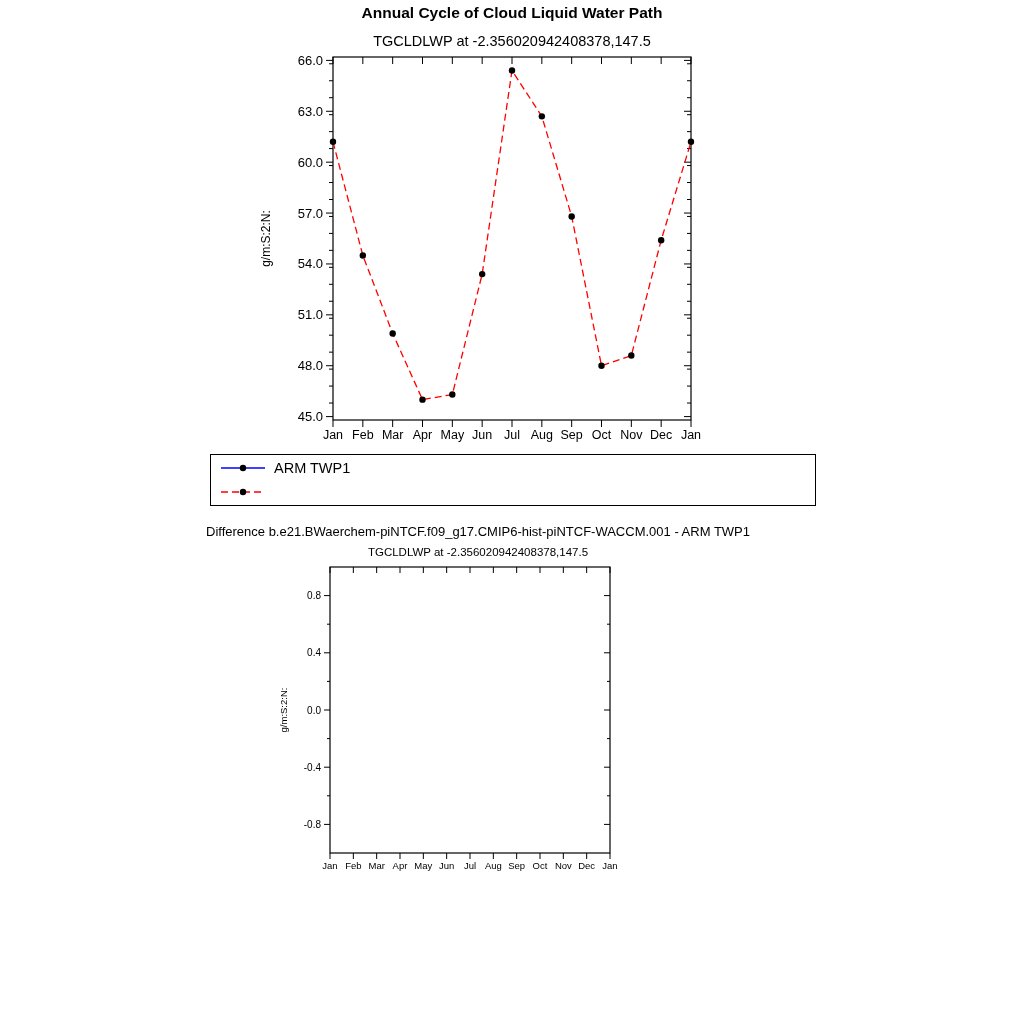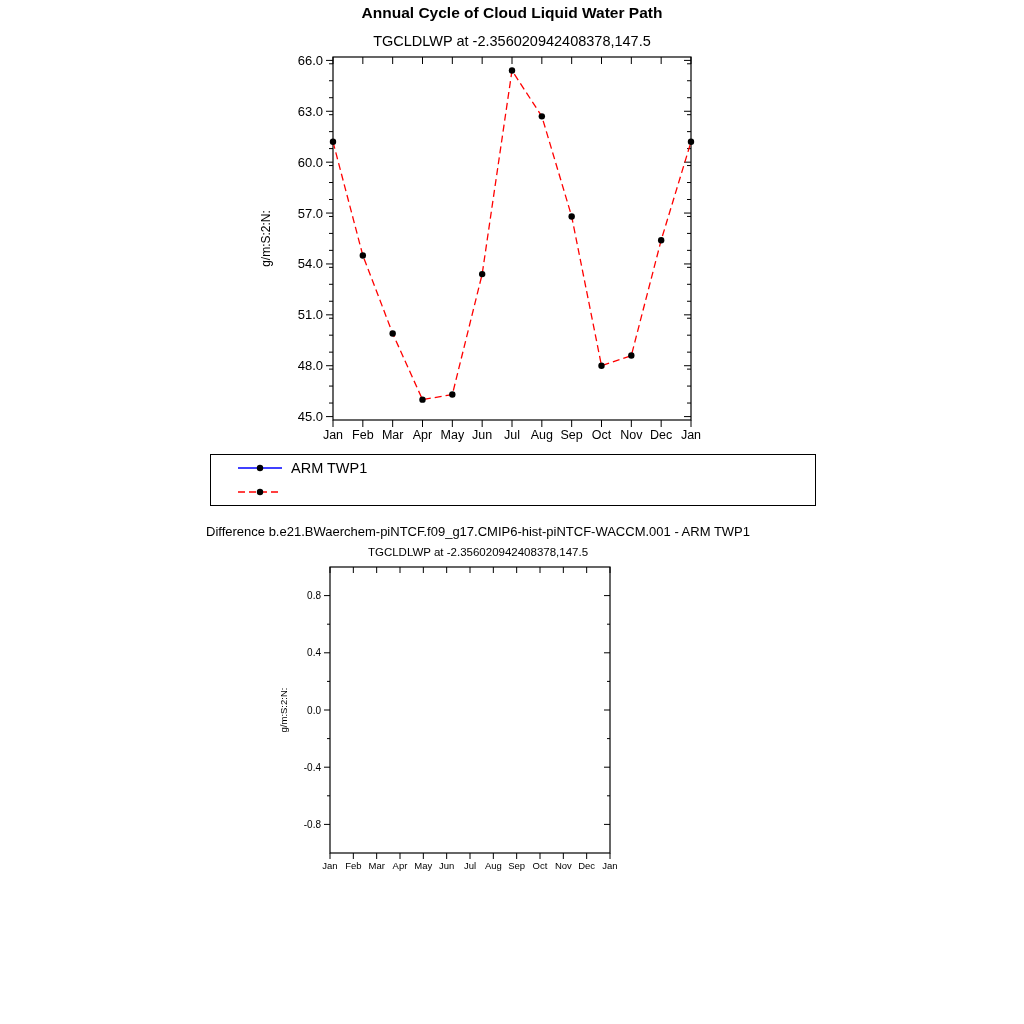--- a/index.html
+++ b/index.html
@@ -2,21 +2,21 @@
 <html><head>
 <meta charset="utf-8">
 <style>
   html,body{margin:0;padding:0;background:#ffffff;}
   .page{position:relative;width:964px;height:1024px;background:#ffffff;
         font-family:"Liberation Sans",sans-serif;color:#000;overflow:hidden;}
   .abs{position:absolute;}
   .title1{left:212px;top:4px;width:600px;text-align:center;font-size:15.5px;font-weight:bold;}
   .subtitle1{left:212px;top:33px;width:600px;text-align:center;font-size:14.5px;}
   .legend{left:210px;top:454px;width:606px;height:52px;border:1px solid #000;background:#fff;
-          display:flex;flex-direction:column;justify-content:center;padding-left:24px;box-sizing:border-box;}
+          display:flex;flex-direction:column;justify-content:center;padding-left:7px;box-sizing:border-box;}
   .legend-row{display:flex;align-items:center;height:24px;gap:6px;}
   .legend-label{font-size:14.5px;white-space:nowrap;}
   .title2{left:128px;top:524px;width:700px;text-align:center;font-size:13px;font-weight:normal;}
   .subtitle2{left:128px;top:546px;width:700px;text-align:center;font-size:11.5px;}
   svg text{font-family:"Liberation Sans",sans-serif;fill:#000;}
 </style>
 </head>
 <body>
 
 <div class="page">

